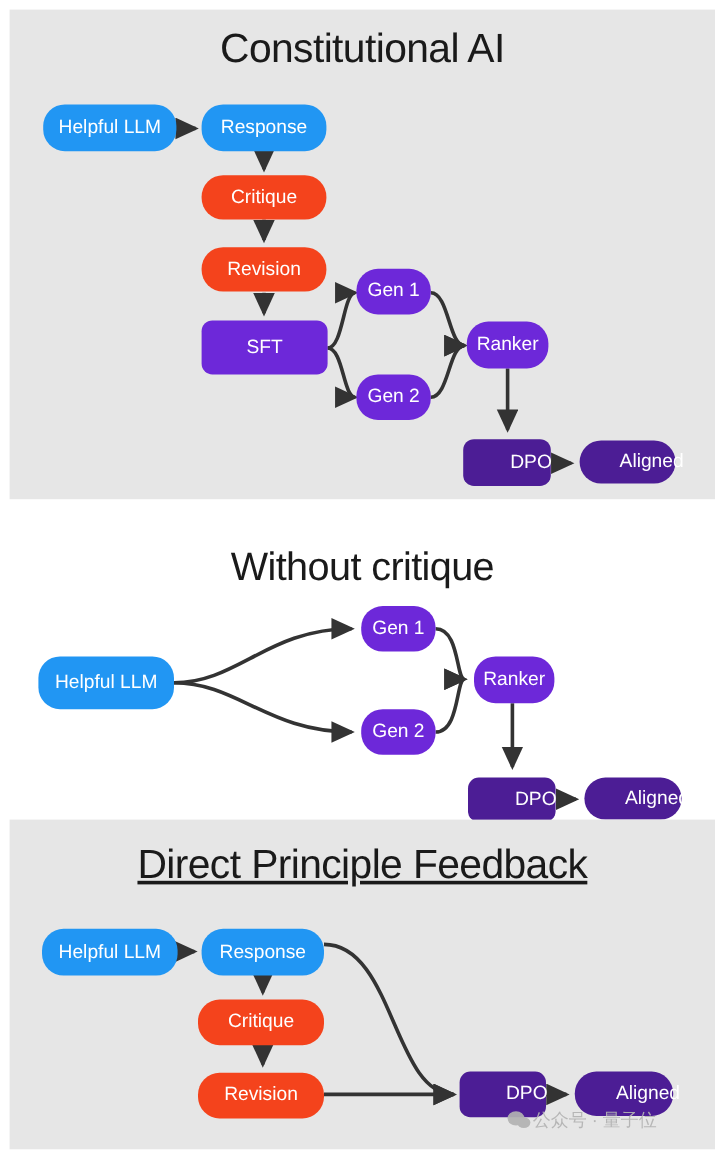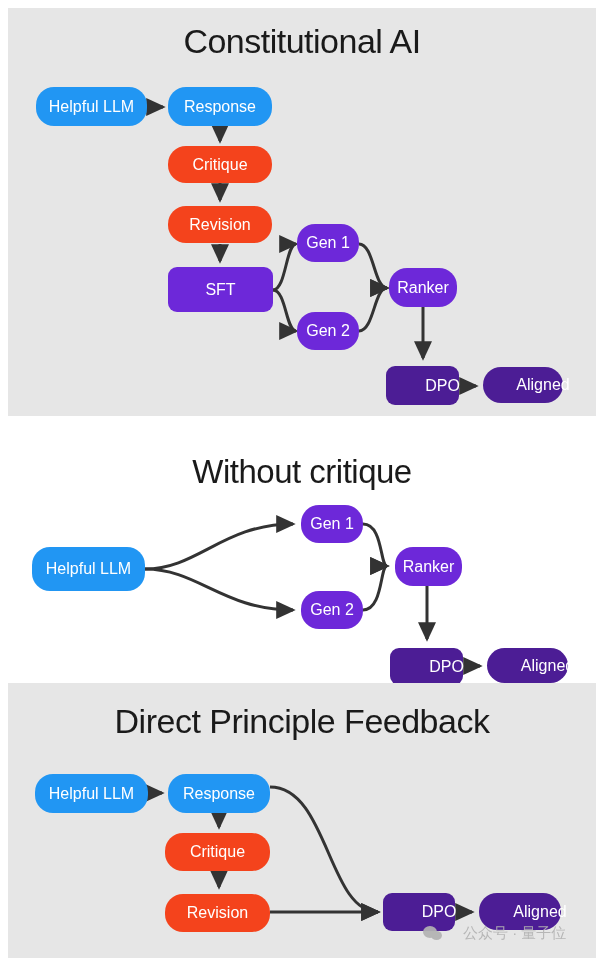--- a/index.html
+++ b/index.html
@@ -61,21 +61,21 @@
     left: 0;
     top: 0;
     overflow: visible;
     pointer-events: none;
   }
 
   .watermark {
     position: absolute;
     display: flex;
     align-items: center;
-    gap: 20px;
+    gap: 1px;
     color: #b3b3b3;
     font-size: 15px;
     opacity: 0.92;
     white-space: nowrap;
   }
   .wechat-bubble {
     position: relative;
     width: 20px;
     height: 16px;
   }
@@ -200,21 +200,21 @@
   <div class="node purple round" style="left:382px; top:200px; width:73px; height:37px;">
     <span>DPO</span>
   </div>
   <div class="node purple" style="left:479px; top:200px; width:81px; height:35px;">
     <span>Aligned</span>
   </div>
 </div>
 
 <div class="panel shaded" id="panel-dpf">
 
-  <div class="panel-title" style="top:19px; font-size:34px;">Direct Principle Feedback</div>
+  <div class="panel-title" style="top:19px; font-size:34px;text-decoration:underline;">Direct Principle Feedback</div>
 
   <svg class="edges" width="588" height="275">
     <defs>
       <marker id="ah3" markerWidth="7" markerHeight="7" refX="5.6" refY="3" orient="auto">
         <path d="M0,0 L6.5,3 L0,6 Z" fill="#333333"></path>
       </marker>
     </defs>
 
     <path d="M140,110 L154,110" stroke="#333333" stroke-width="3" fill="none" marker-end="url(#ah3)"></path>
 

